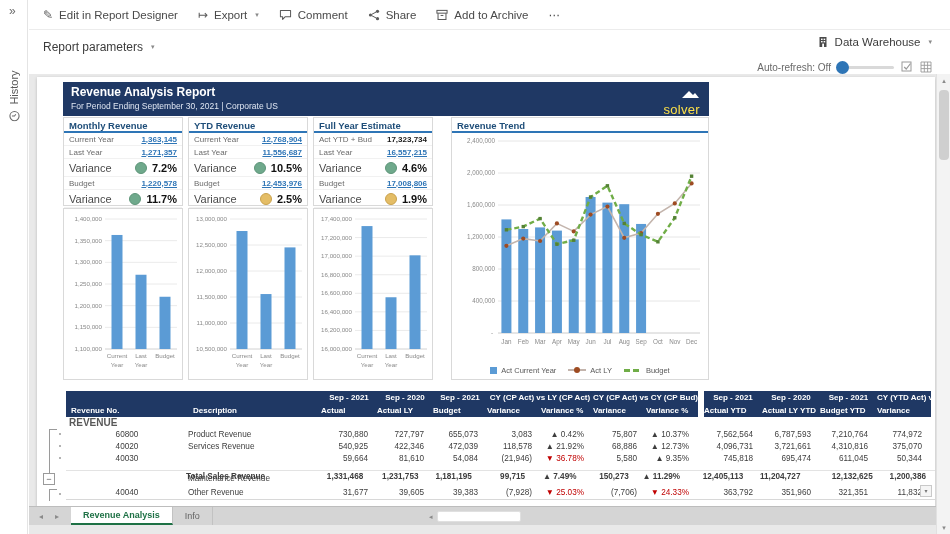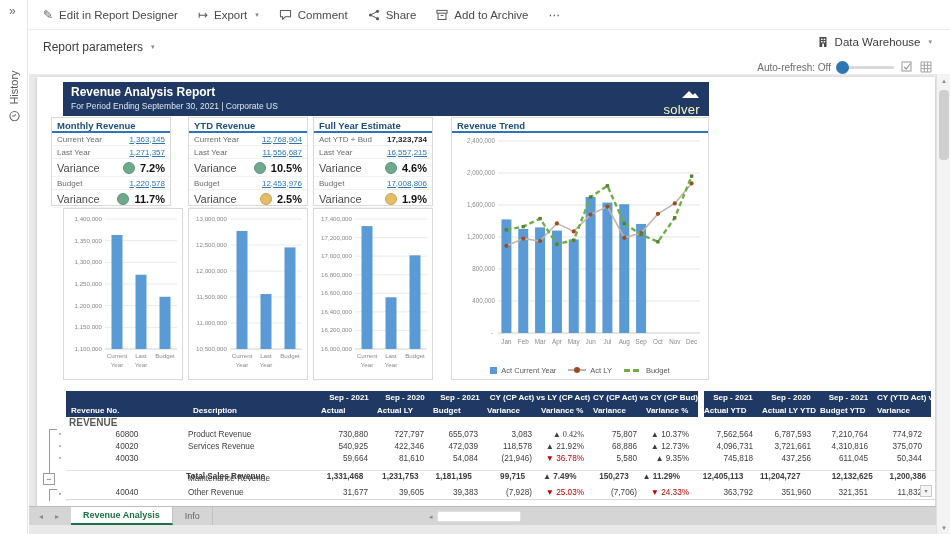--- a/index.html
+++ b/index.html
@@ -31,27 +31,27 @@
   .vs-thumb{position:absolute;left:2px;top:16px;width:10px;height:70px;background:#cfcfcf;border-radius:4px;cursor:pointer;}
   .vs-down{position:absolute;bottom:0;}
 
   .sheet{position:absolute;left:8px;top:3px;width:898px;height:431px;background:#fff;box-shadow:0 1px 3px rgba(0,0,0,.2);}
 
   
   .rep-header{position:absolute;left:26px;top:5px;width:646px;height:34px;background:#1f3864;color:#fff;}
   .rh-title{font-size:12px;font-weight:bold;padding:3px 0 0 8px;}
   .rh-sub{font-size:8.5px;padding:2px 0 0 8px;color:#dfe6f2;}
   .logo{position:absolute;right:9px;top:3px;text-align:right;}
-  .logo-text{font-size:13px;color:#fef9c3;letter-spacing:.3px;line-height:1;}
+  .logo-text{font-size:13px;color:#fde047;letter-spacing:.3px;line-height:1;}
 
   
   .kpi{position:absolute;top:40px;width:120px;height:89px;background:#fff;border:1px solid #d9d9d9;}
   .kpi-title,.trend-title{height:15px;font-size:9.5px;font-weight:bold;color:#1f4e79;padding:2px 5px 0;border-bottom:2px solid #2e75b6;}
   .kpi-srow{display:flex;justify-content:space-between;align-items:center;height:13px;padding:0 5px;border-bottom:1px solid #f1f1f1;font-size:8px;color:#6a6a6a;}
-  .kpi-link{color:#2e75b6;font-weight:normal;text-decoration:underline;cursor:pointer;}
+  .kpi-link{color:#2e75b6;font-weight:bold;text-decoration:underline;cursor:pointer;}
   .kpi-plain{color:#1a1a1a;font-weight:bold;}
   .kpi-vrow{display:flex;align-items:center;height:18px;padding:0 5px;border-bottom:1px solid #f1f1f1;font-size:11px;color:#4a4a4a;}
   .kpi-vrow .lab{flex:1;}
   .dot{width:12px;height:12px;border-radius:50%;margin-right:5px;}
   .dot.green{background:#6fa98c;border:1px solid #5e9579;}
   .dot.yellow{background:#e4bd66;border:1px solid #caa24d;}
   .kpi-vrow .pct{font-weight:bold;color:#111;font-size:11px;}
 
   .mini{position:absolute;top:131px;width:120px;height:172px;background:#fff;border:1px solid #d9d9d9;padding:2px 1px;}
   .trend-panel{position:absolute;left:414px;top:40px;width:258px;height:263px;background:#fff;border:1px solid #d9d9d9;}
@@ -204,21 +204,21 @@
         <div class="rh-sub">For Period Ending September 30, 2021 | Corporate US</div>
         <div class="logo">
           <svg width="20" height="10" viewBox="0 0 20 10">
               <path d="M2 9 L9 2 L13 6 L15 4 L19 9 Z" fill="#fff"></path>
             </svg>
           <div class="logo-text">solver</div>
         </div>
       </div>
 
       <div>
-          <div class="kpi" style="left: 14px;">
+          <div class="kpi" style="left: 26px;">
             <div class="kpi-title">Monthly Revenue</div>
             <div class="kpi-srow">
               <div>Current Year</div>
               <div class="kpi-link">1,363,145</div>
             </div>
             <div class="kpi-srow">
               <div>Last Year</div>
               <div class="kpi-link">1,271,357</div>
             </div>
             <div class="kpi-vrow">
@@ -510,21 +510,21 @@
             </div>
           </div>
           <div class="grev">REVENUE</div>
           <div class="grow">
             <div class="gcell c" style="width: 122px;">60800</div>
             <div class="gcell l" style="width: 133px;">Product Revenue</div>
             <div class="gcell r" style="width: 56px;">730,880</div>
             <div class="gcell r" style="width: 56px;">727,797</div>
             <div class="gcell r" style="width: 54px;">655,073</div>
             <div class="gcell r" style="width: 54px;">3,083</div>
-            <div class="gcell r" style="width: 52px; font-family: Liberation Serif, serif;">▲ 0.42%</div>
+            <div class="gcell r" style="width: 52px;">▲ 0.42%</div>
             <div class="gcell r" style="width: 53px;">75,807</div>
             <div class="gcell r" style="width: 52px;">▲ 10.37%</div>
             <div class="gapcell" style="width: 6px;"></div>
             <div class="gcell r" style="width: 58px;">7,562,564</div>
             <div class="gcell r" style="width: 58px;">6,787,593</div>
             <div class="gcell r" style="width: 57px;">7,210,764</div>
             <div class="gcell r" style="width: 54px;">774,972</div>
           </div>
           <div class="grow">
             <div class="gcell c" style="width: 122px;">40020</div>
@@ -547,21 +547,21 @@
             <div class="gcell l" style="width: 133px; margin-top: 39px;">Maintenance Revenue</div>
             <div class="gcell r" style="width: 56px;">59,664</div>
             <div class="gcell r" style="width: 56px;">81,610</div>
             <div class="gcell r" style="width: 54px;">54,084</div>
             <div class="gcell r" style="width: 54px;">(21,946)</div>
             <div class="gcell r red" style="width: 52px;">▼ 36.78%</div>
             <div class="gcell r" style="width: 53px;">5,580</div>
             <div class="gcell r" style="width: 52px;">▲ 9.35%</div>
             <div class="gapcell" style="width: 6px;"></div>
             <div class="gcell r" style="width: 58px;">745,818</div>
-            <div class="gcell r" style="width: 58px;">437,256</div>
+            <div class="gcell r" style="width: 58px;">695,474</div>
             <div class="gcell r" style="width: 57px;">611,045</div>
             <div class="gcell r" style="width: 54px;">50,344</div>
           </div>
           <div class="spacer"></div>
           <div class="grow bold total">
             <div class="gcell c" style="width: 122px;"></div>
             <div class="gcell l" style="width: 133px;">Total Sales Revenue</div>
             <div class="gcell r" style="width: 56px;">1,331,468</div>
             <div class="gcell r" style="width: 56px;">1,231,753</div>
             <div class="gcell r" style="width: 54px;">1,181,195</div>

